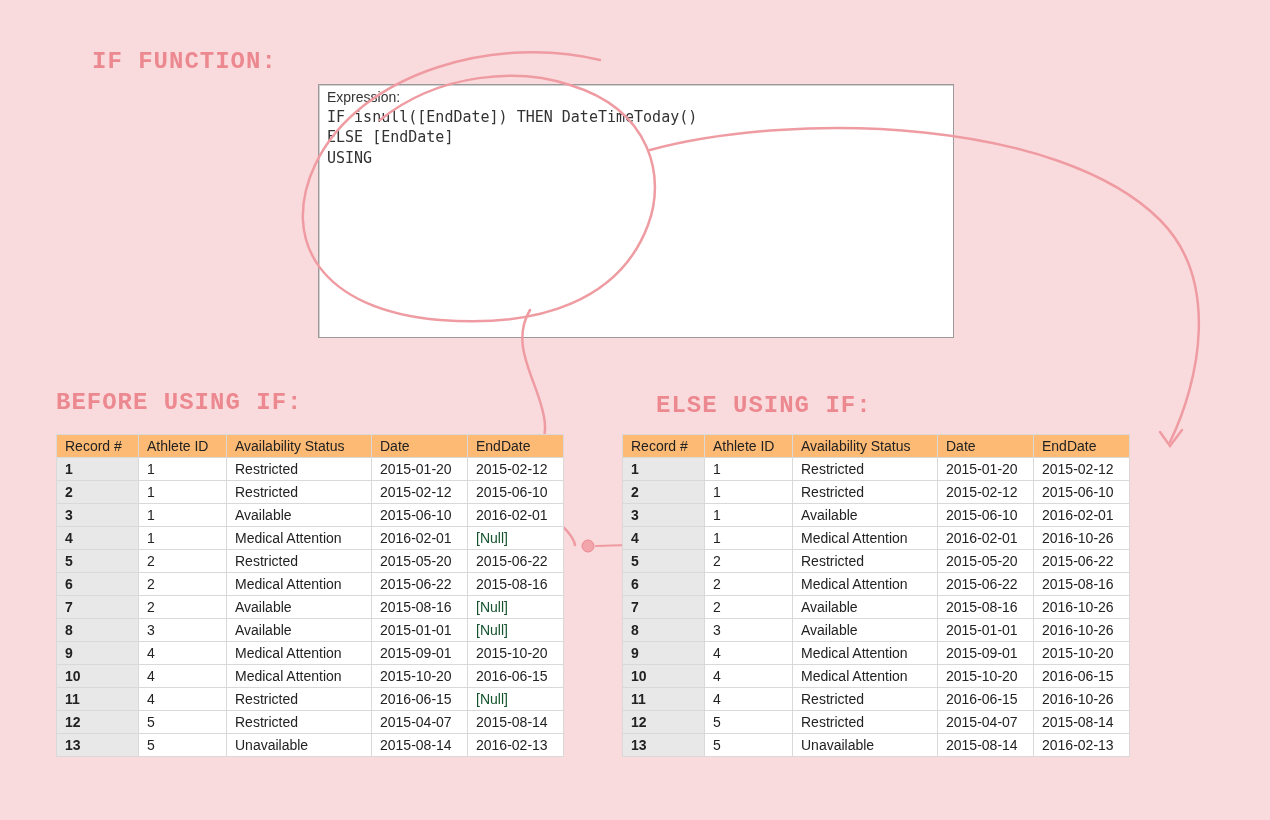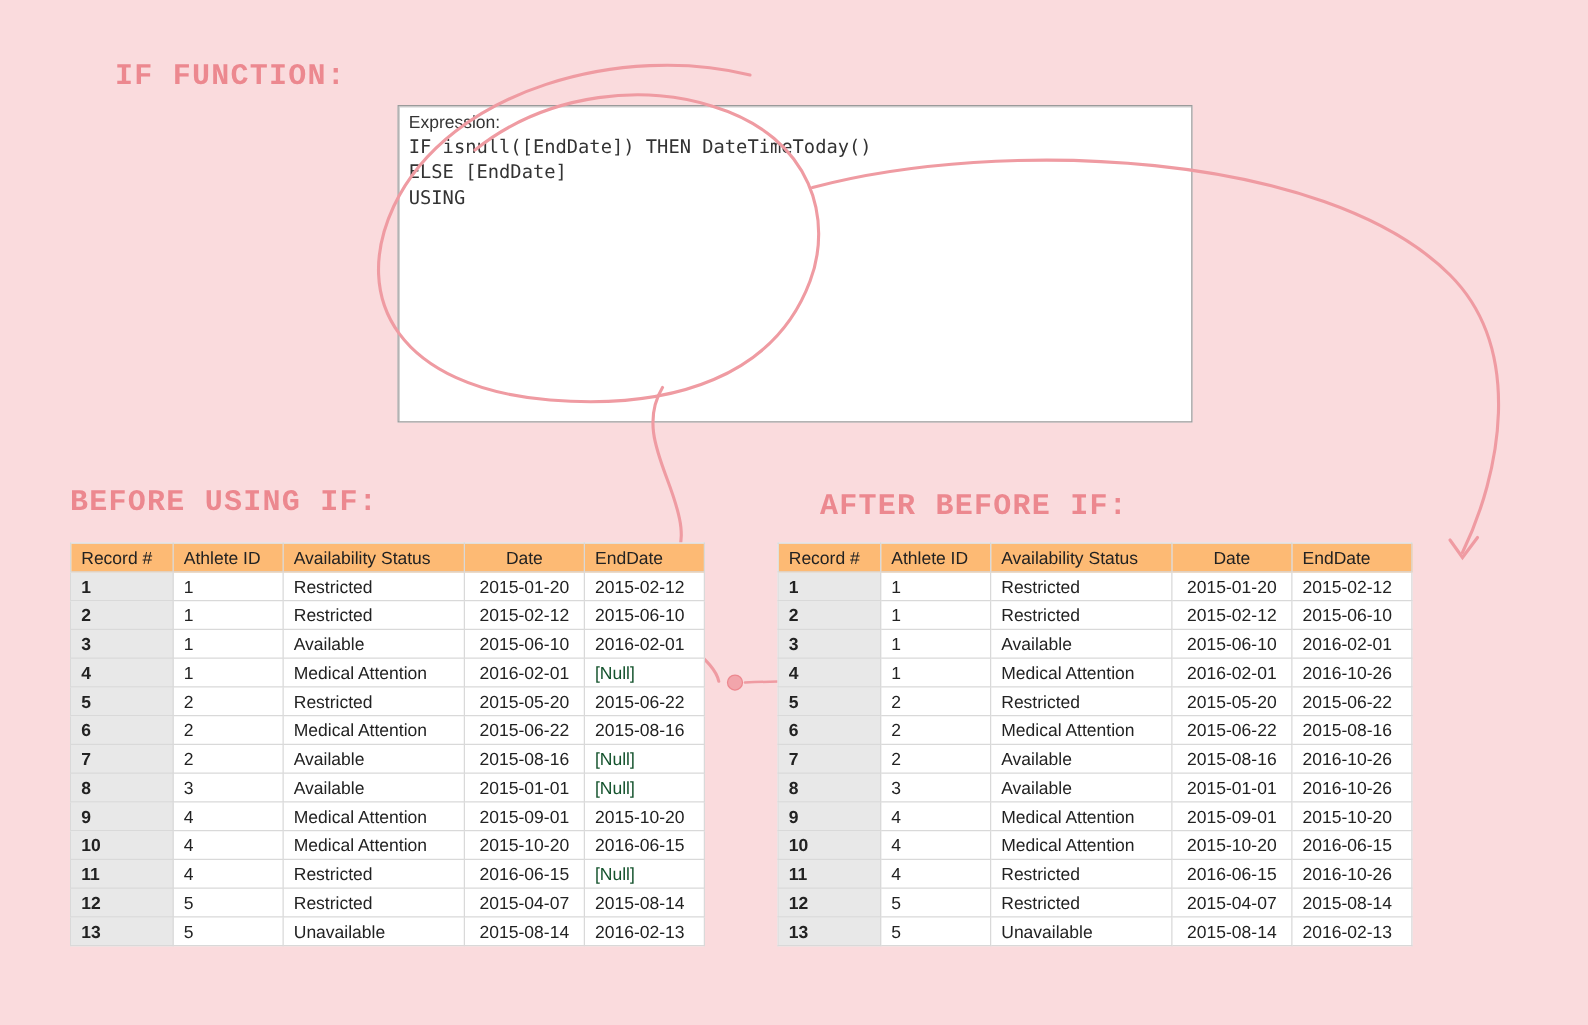--- a/index.html
+++ b/index.html
@@ -62,39 +62,39 @@
     background: #fdba74;
     font-weight: 400;
   }
   table.data td.rec {
     background: #e8e8e8;
     font-weight: 600;
     width: 82px;
   }
   table.data .col-ath { width: 88px; }
   table.data .col-status { width: 145px; margin-left: 36px; }
-  table.data .col-date { width: 96px; text-align: center; }
+  table.data .col-date { width: 96px; }
   table.data .col-end { width: 96px; }
   .null { color: #14532d; }
   .tables-wrap {
     position: absolute;
     display: flex;
     gap: 58px;
   }
   svg.scribble {
     position: absolute;
     pointer-events: none;
   }
 </style>
 </head>
 <body>
 
 <div class="heading" style="left:92px; top:48px;">IF FUNCTION:</div>
 <div class="heading" style="left:56px; top:389px;">BEFORE USING IF:</div>
-<div class="heading" style="left:656px; top:392px;">AFTER BEFORE IF:</div>
+<div class="heading" style="left:656px; top:392px;">ELSE USING IF:</div>
 
 <div class="expr-box">
   <div class="expr-label">Expression:</div>
   <div class="expr-code"><span>IF isnull([EndDate]) THEN DateTimeToday()</span>
 <span>ELSE [EndDate]</span>
 <span>USING</span></div>
 </div>
 
 <svg class="scribble" style="left:260px; top:30px;" width="420" height="320">
   <path d="M 340 30 C 240 5, 100 40, 55 135 C 20 210, 60 280, 180 290 C 280 298, 360 270, 388 195 C 406 148, 392 80, 310 55 C 260 38, 180 42, 120 90" stroke="#ef9ba2" stroke-width="2.5" fill="none" stroke-linecap="round"></path>

